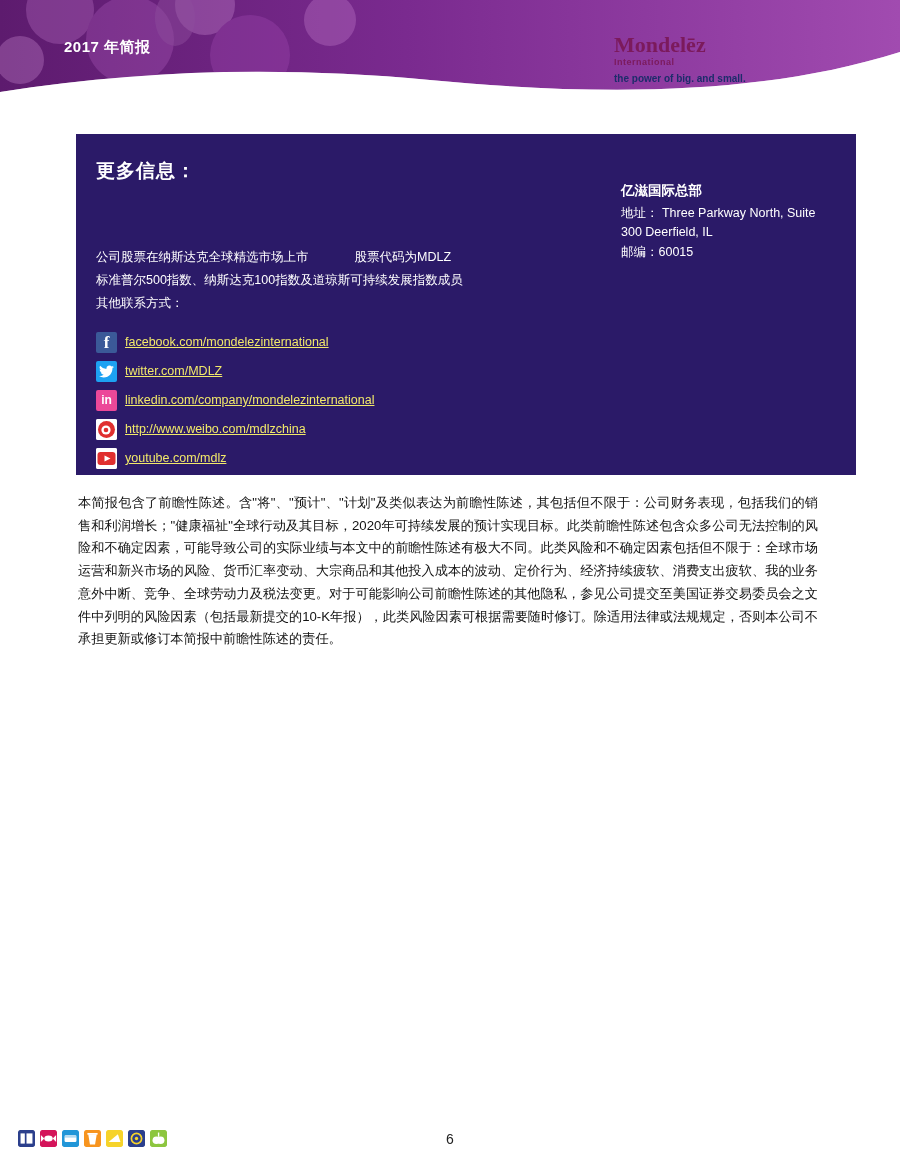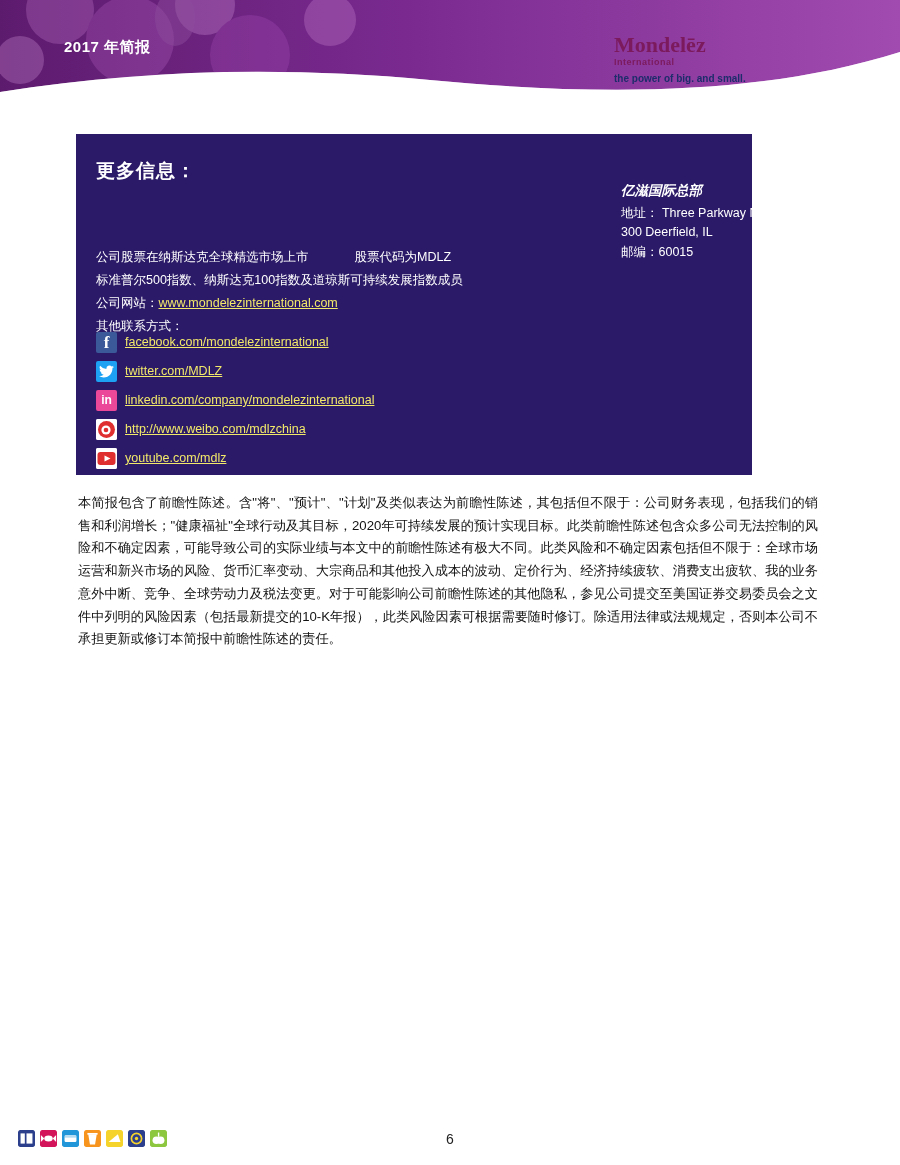--- a/index.html
+++ b/index.html
@@ -60,21 +60,21 @@
     font-size: 10px;
     font-weight: bold;
     margin-top: 6px;
   }
 
   
   .info-box {
     position: absolute;
     left: 76px;
     top: 134px;
-    width: 676px;
+    width: 780px;
     height: 341px;
     background: #2b1a68;
     color: #ffffff;
   }
   .info-title {
     position: absolute;
     left: 20px;
     top: 24px;
     font-size: 19px;
     font-weight: bold;
@@ -85,21 +85,20 @@
     left: 545px;
     top: 47px;
     width: 205px;
     font-size: 12.5px;
     line-height: 1.55;
   }
   .hq-name {
     font-weight: bold;
     font-size: 13.5px;
     margin-bottom: 2px;
-    font-style: italic;
   }
   .stock-block {
     position: absolute;
     left: 20px;
     top: 112px;
     font-size: 12.5px;
     line-height: 1.85;
   }
   .stock-line span.code { margin-left: 46px; }
   .link-inline {
@@ -226,23 +225,20 @@
     <div>
       <span>邮编：</span><span>60015</span>
     </div>
   </div>
 
   <div class="stock-block">
     <div class="stock-line">
       <span>公司股票在纳斯达克全球精选市场上市</span><span class="code">股票代码为MDLZ</span>
     </div>
     <div>标准普尔500指数、纳斯达克100指数及道琼斯可持续发展指数成员</div>
-    <div>
-      <span>公司网站：</span><a class="link-inline" href="#">www.mondelezinternational.com</a>
-    </div>
     <div>其他联系方式：</div>
   </div>
 
   <div class="social-list">
 
     <div class="social-row">
       <span class="social-icon ic-facebook">f</span>
       <a class="social-link" href="#">facebook.com/mondelezinternational</a>
     </div>
 

